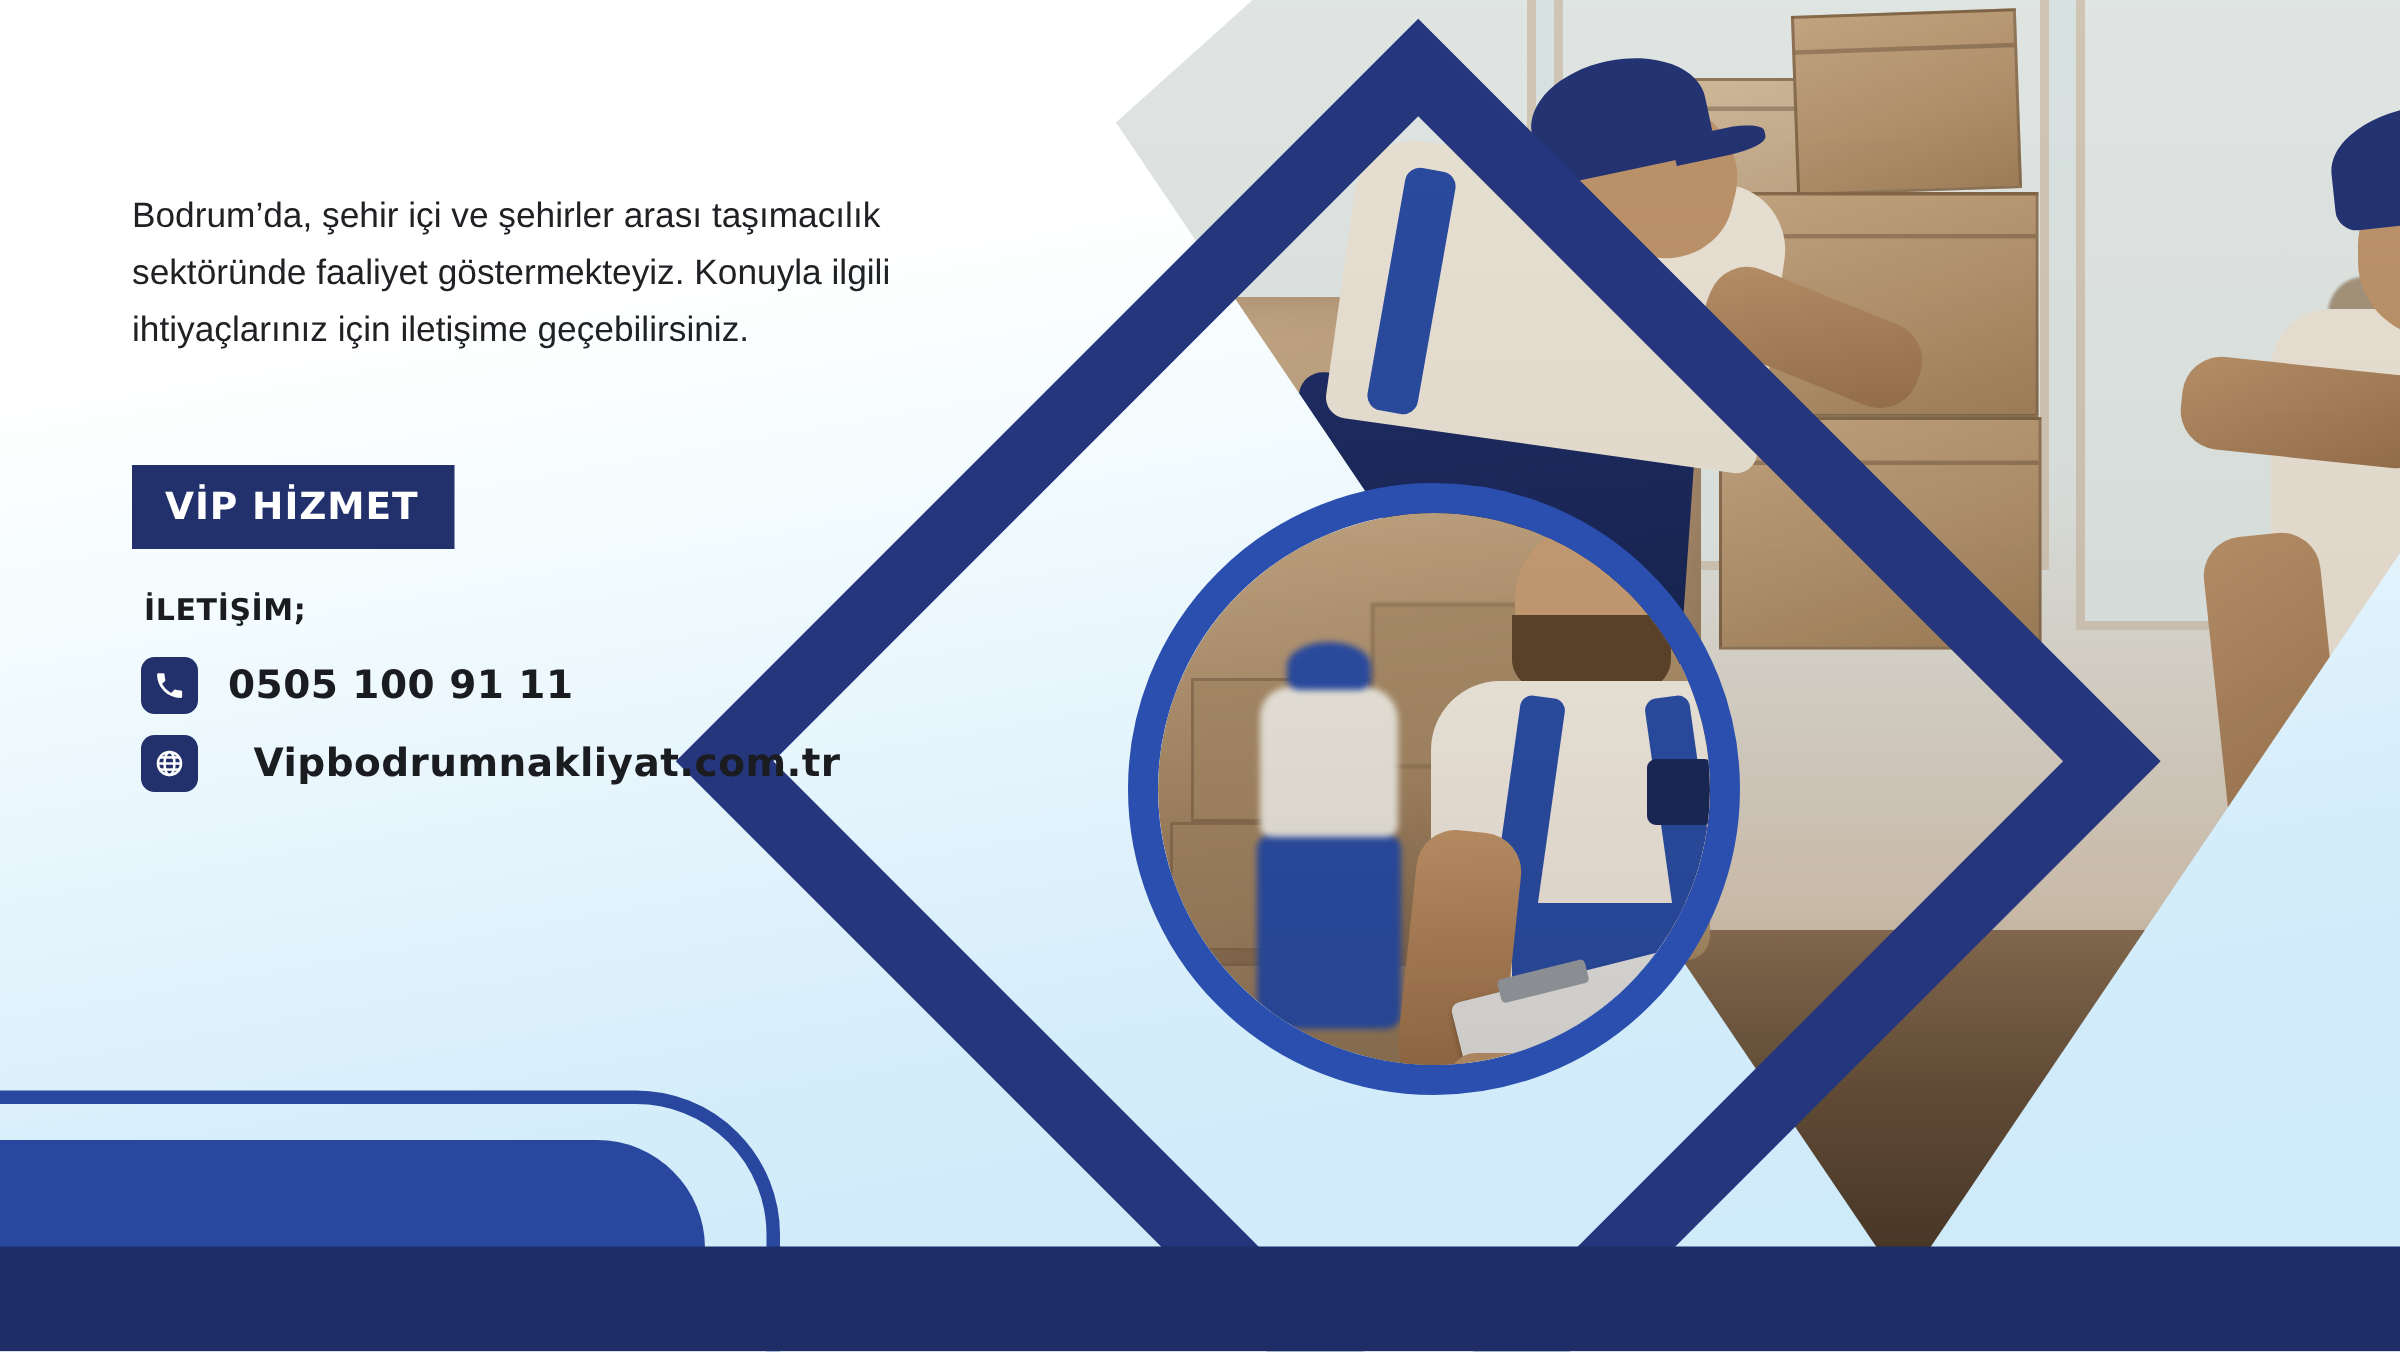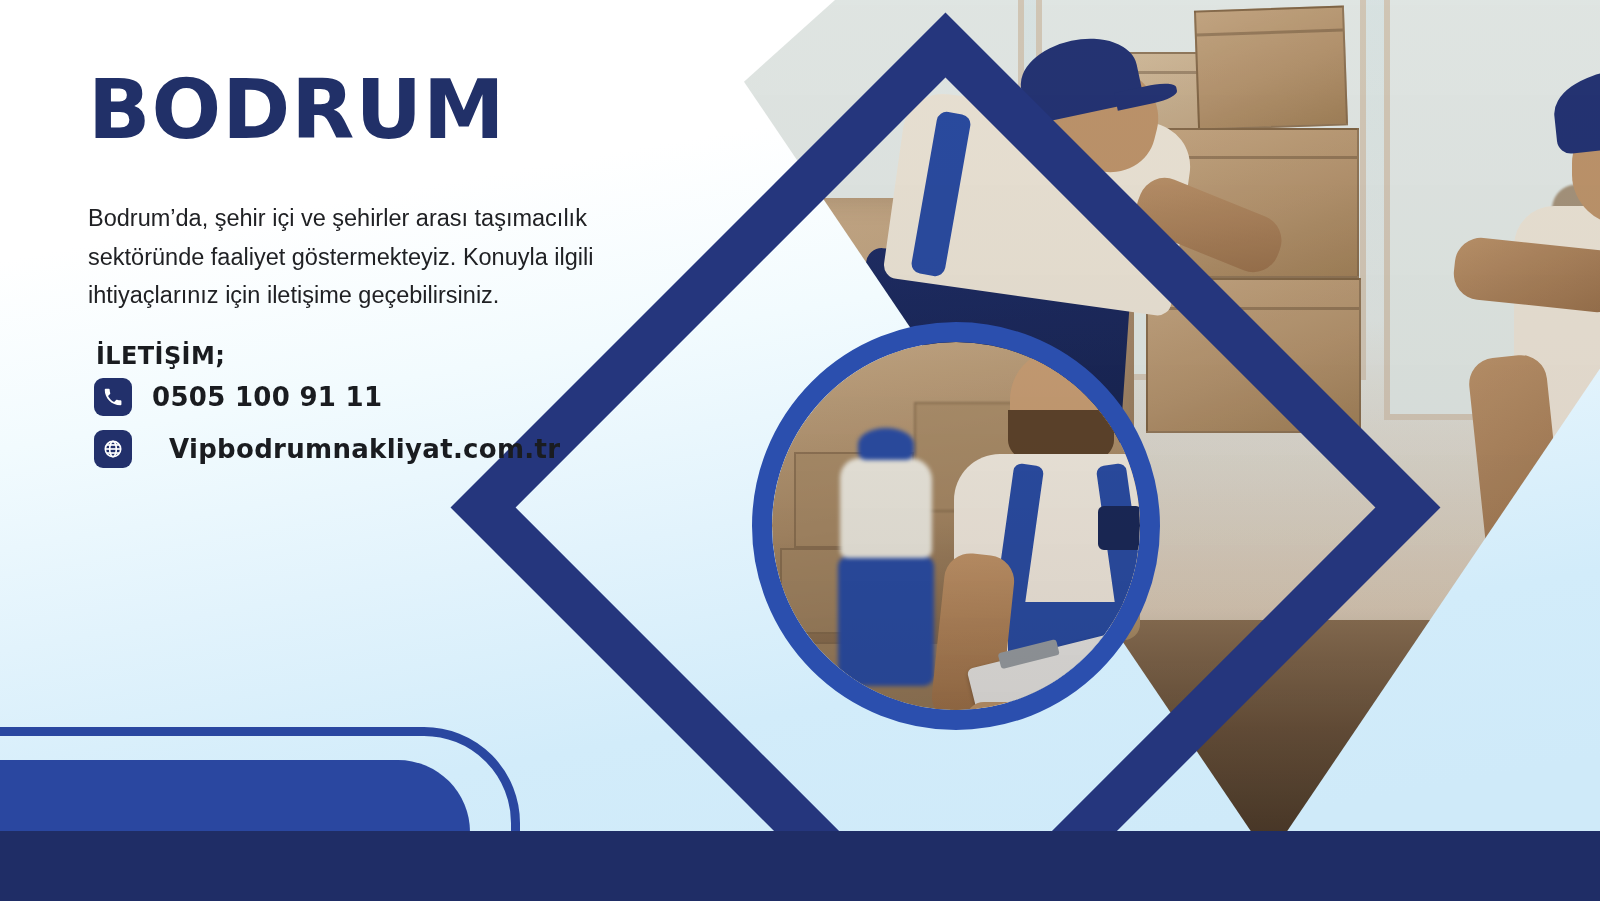--- a/index.html
+++ b/index.html
@@ -343,31 +343,31 @@
     background: #22306b;
     color: #ffffff;
     font-size: 25px;
     font-weight: 700;
     letter-spacing: .6px;
     border: none;
     font-family: "DejaVu Sans", sans-serif;
   }
   .contact-label {
     margin: 28px 0 0 8px;
-    font-size: 24px;
+    font-size: 20px;
     font-weight: 700;
     color: #1a1c20;
     letter-spacing: .4px;
     font-family: "DejaVu Sans", sans-serif;
   }
   .contact-row {
     display: flex;
     align-items: center;
     gap: 20px;
-    margin-top: 8px;
+    margin-top: 20px;
     margin-left: 6px;
   }
   .contact-row + .contact-row { margin-top: 14px; gap: 37px; }
   .c-icon {
     width: 38px;
     height: 38px;
     flex: 0 0 38px;
     background: #22306b;
     border-radius: 9px;
     display: flex;
@@ -469,24 +469,24 @@
       </div>
     </div>
 
     <div class="round-outline"></div>
     <div class="round-fill"></div>
     <div class="footer-bar"></div>
   </div>
 
   <div class="content">
 
-    <h1 class="title-1">BODRUM</h1>
 
     <p class="lede">Bodrum’da, şehir içi ve şehirler arası taşımacılık sektöründe faaliyet göstermekteyiz. Konuyla ilgili ihtiyaçlarınız için iletişime geçebilirsiniz.</p>
 
+    <div class="vip-badge">VİP HİZMET</div>
 
     <div class="contact-label">İLETİŞİM;</div>
 
     <div class="contact-row">
       <span class="c-icon">
         <svg width="22" height="22" viewBox="0 0 24 24" fill="#ffffff" aria-hidden="true">
           <path d="M6.6 10.8c1.5 2.9 3.7 5.1 6.6 6.6l2.2-2.2c.3-.3.7-.4 1.1-.2 1.2.4 2.4.6 3.7.6.6 0 1 .4 1 1V20c0 .6-.4 1-1 1C10.6 21 3 13.4 3 4c0-.6.4-1 1-1h3.4c.6 0 1 .4 1 1 0 1.3.2 2.5.6 3.7.1.4 0 .8-.2 1.1l-2.2 2z"></path>
         </svg>
       </span>
       <span class="c-text">0505 100 91 11</span>

